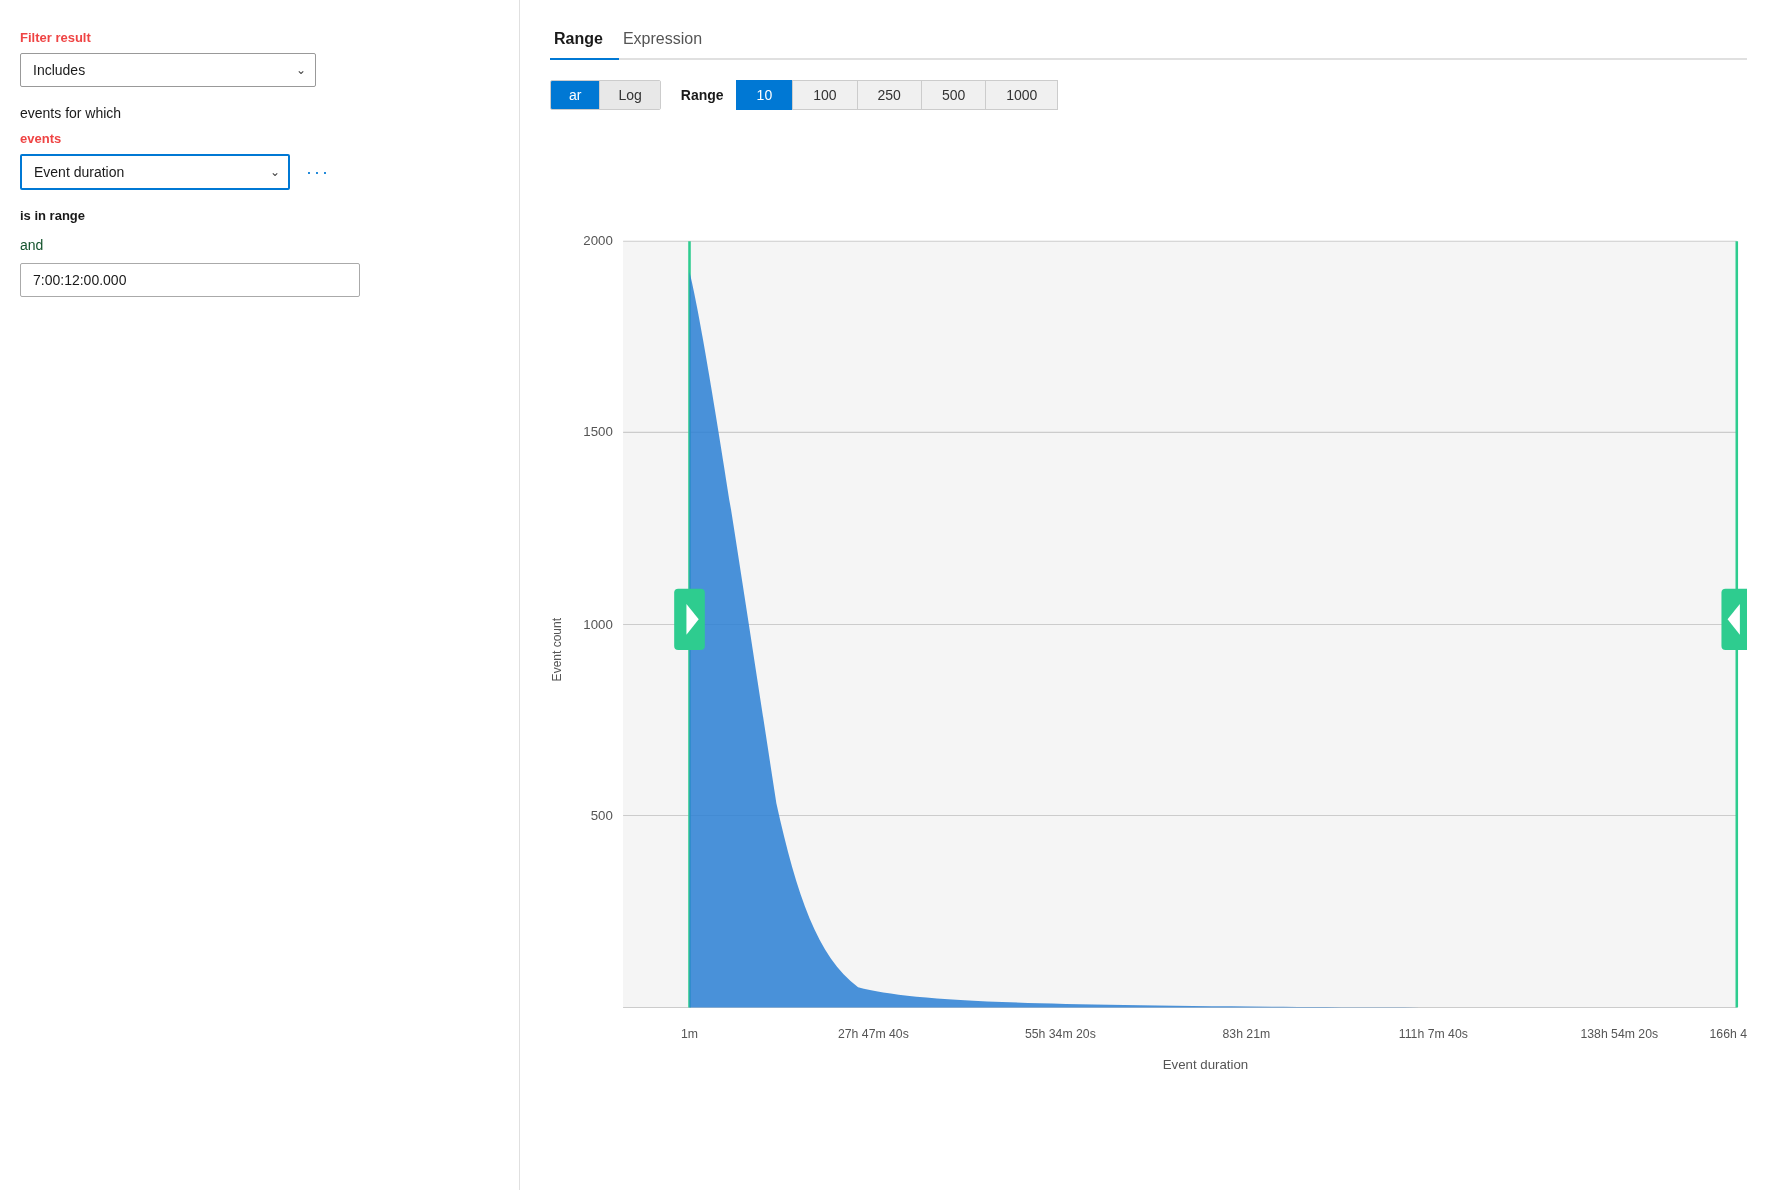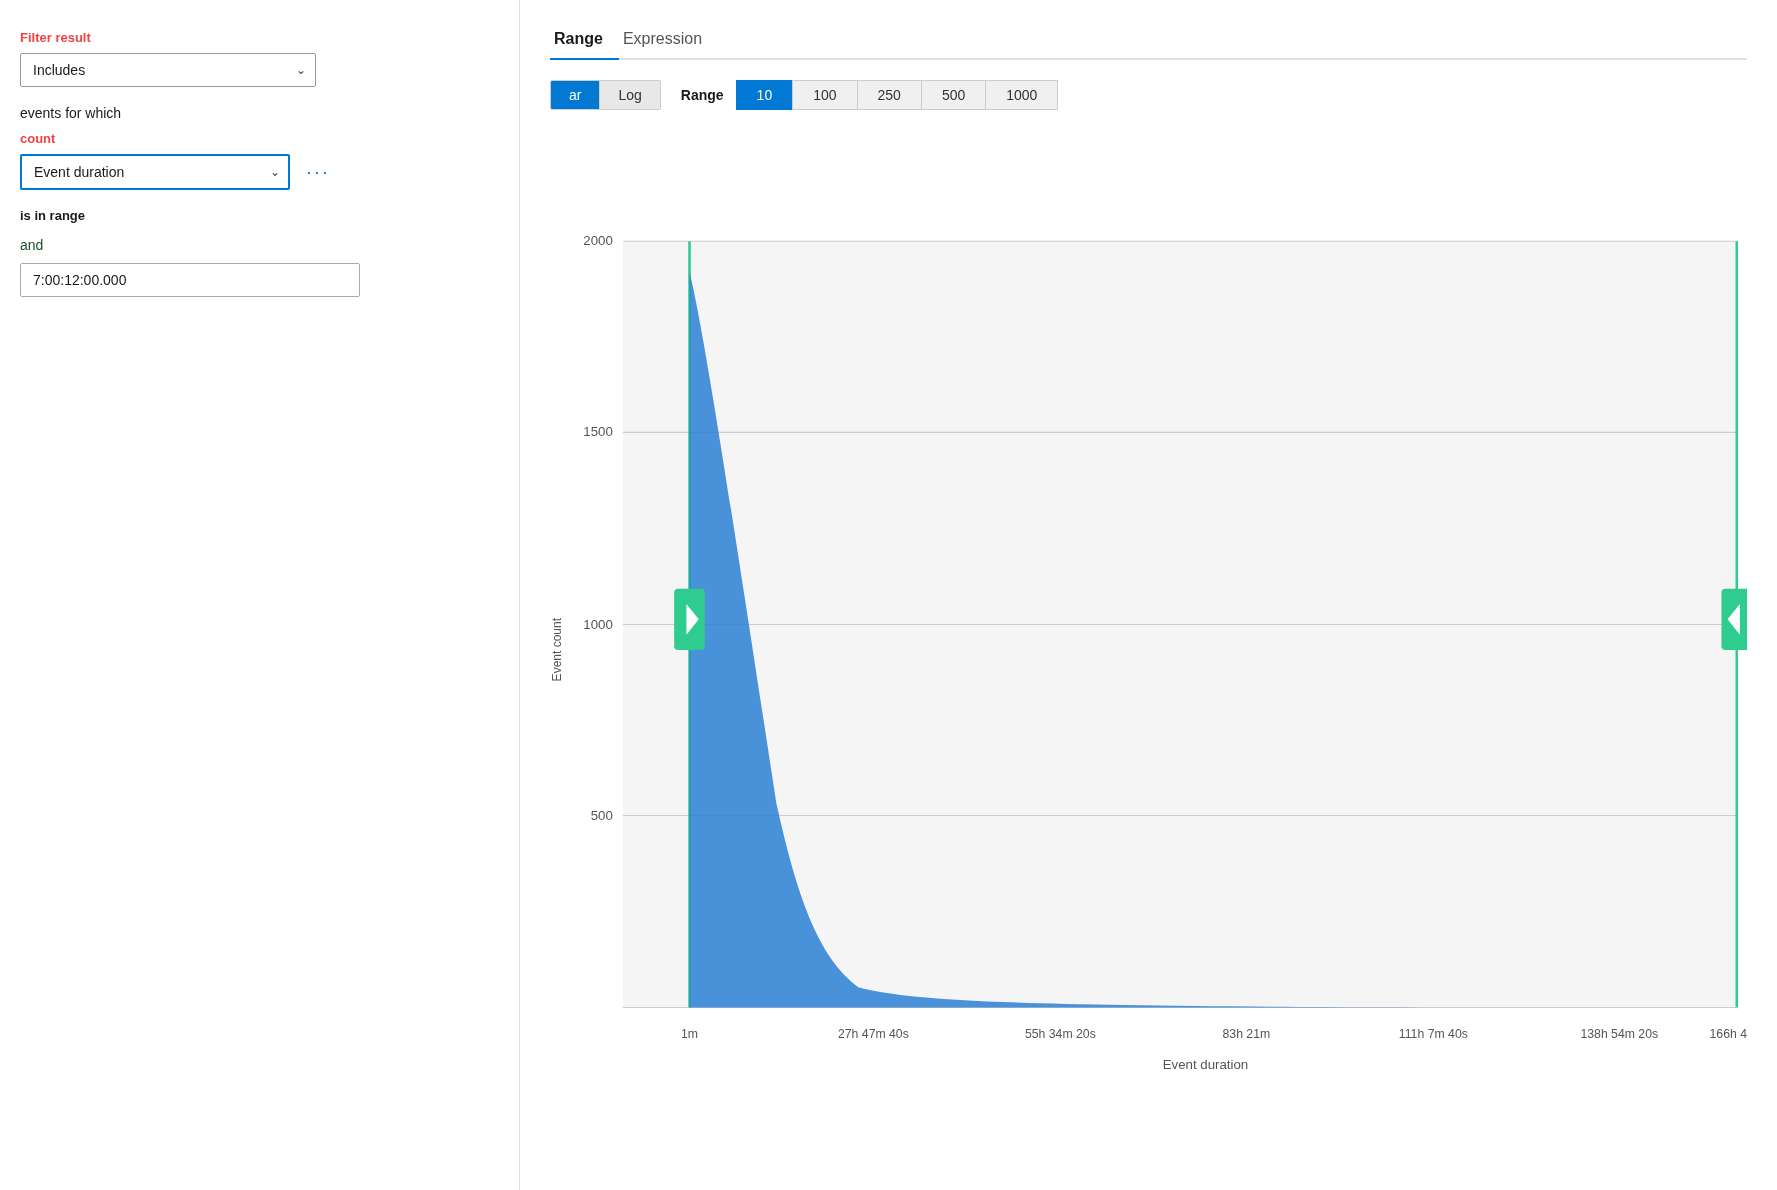--- a/index.html
+++ b/index.html
@@ -267,21 +267,21 @@
   <div class="filter-section">
     <div class="section-label">Filter result</div>
     <div class="select-wrapper">
       <select class="select-box"><option selected="">Includes</option><option>Excludes</option></select>
       <span class="chevron-down">⌄</span>
     </div>
   </div>
 
   <div class="section-sublabel">events for which</div>
 
-  <div class="section-label">count</div>
+  <div class="section-label">events</div>
   <div class="metric-row">
     <div class="metric-select-wrapper">
       <select class="select-box"><option selected="">Event duration</option><option>Event count</option></select>
       <span class="chevron-down">⌄</span>
     </div>
     <button class="dots-btn">···</button>
   </div>
 
   <div class="range-label">is in range</div>
 

